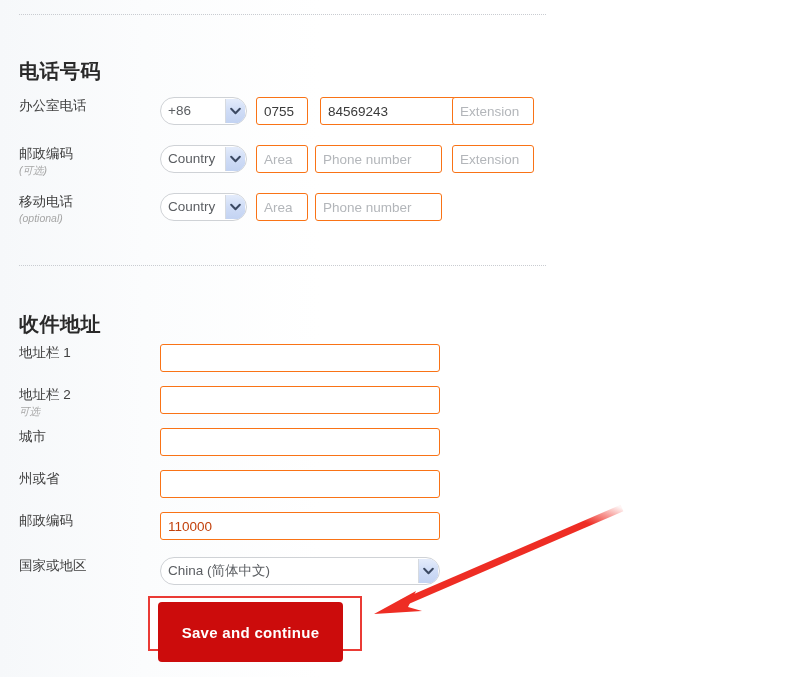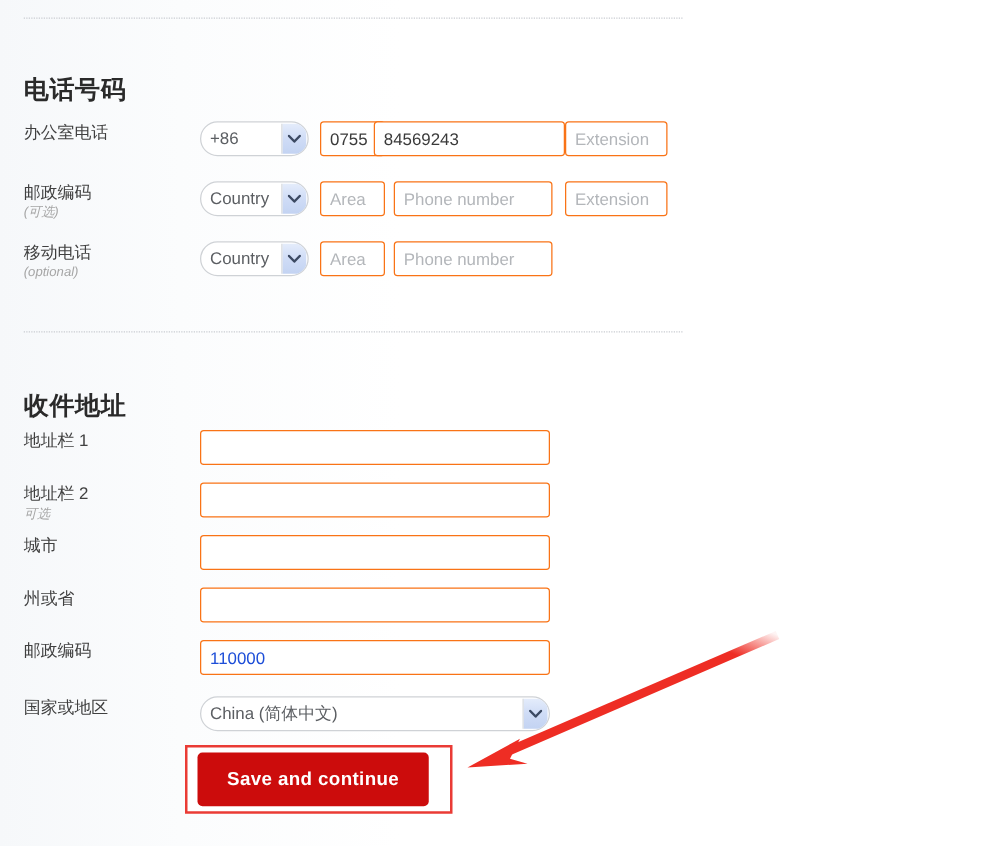--- a/index.html
+++ b/index.html
@@ -96,21 +96,21 @@
     font-size: 13.5px;
     color: #3a3a3a;
     padding: 0 7px;
     outline: none;
   }
   .fld::placeholder {
     color: #b3b6ba;
     opacity: 1;
   }
   .fld.placeholderish {
-    color: #1d4ed8;
+    color: #c2410c;
   }
 
   
   .sel-wrap {
     position: absolute;
     top: 0;
     height: 28px;
     box-sizing: border-box;
     border: 1px solid #cfd2d6;
     border-radius: 14px;
@@ -152,21 +152,21 @@
     height: 55px;
     box-sizing: border-box;
     border: 2px solid #ea3b35;
     background: #ffffff;
   }
   .save-btn {
     position: absolute;
     left: 158px;
     top: 602px;
     width: 185px;
-    height: 43px;
+    height: 60px;
     box-sizing: border-box;
     background: #cc0c0c;
     border: none;
     border-radius: 4px;
     color: #ffffff;
     font-family: "Liberation Sans", "DejaVu Sans", sans-serif;
     font-size: 15px;
     font-weight: bold;
     letter-spacing: 0.3px;
     cursor: pointer;
@@ -198,21 +198,21 @@
     </div>
     <div class="sel-wrap" style="left:160px; width:87px;">
       <div class="sel-text">+86</div>
       <div class="sel-btn">
         <svg width="11" height="8" viewBox="0 0 11 8">
             <path d="M1.2 1.8 L5.5 6.2 L9.8 1.8" fill="none" stroke="#3c4a63" stroke-width="2" stroke-linecap="round" stroke-linejoin="round"></path>
           </svg>
       </div>
     </div>
     <input class="fld" style="left: 256px; width: 52px;" type="text" value="0755" placeholder="Area">
-    <input class="fld" style="left: 299px; width: 153px;" type="text" value="84569243" placeholder="Phone number">
+    <input class="fld" style="left: 320px; width: 153px;" type="text" value="84569243" placeholder="Phone number">
     <input class="fld" style="left: 452px; width: 82px;" type="text" placeholder="Extension">
   </div>
 
   <div class="row" style="top:145px;">
     <div class="row-label">
       <span>邮政编码</span>
       <span class="optional">(可选)</span>
     </div>
     <div class="sel-wrap" style="left:160px; width:87px;">
       <div class="sel-text">Country</div>

